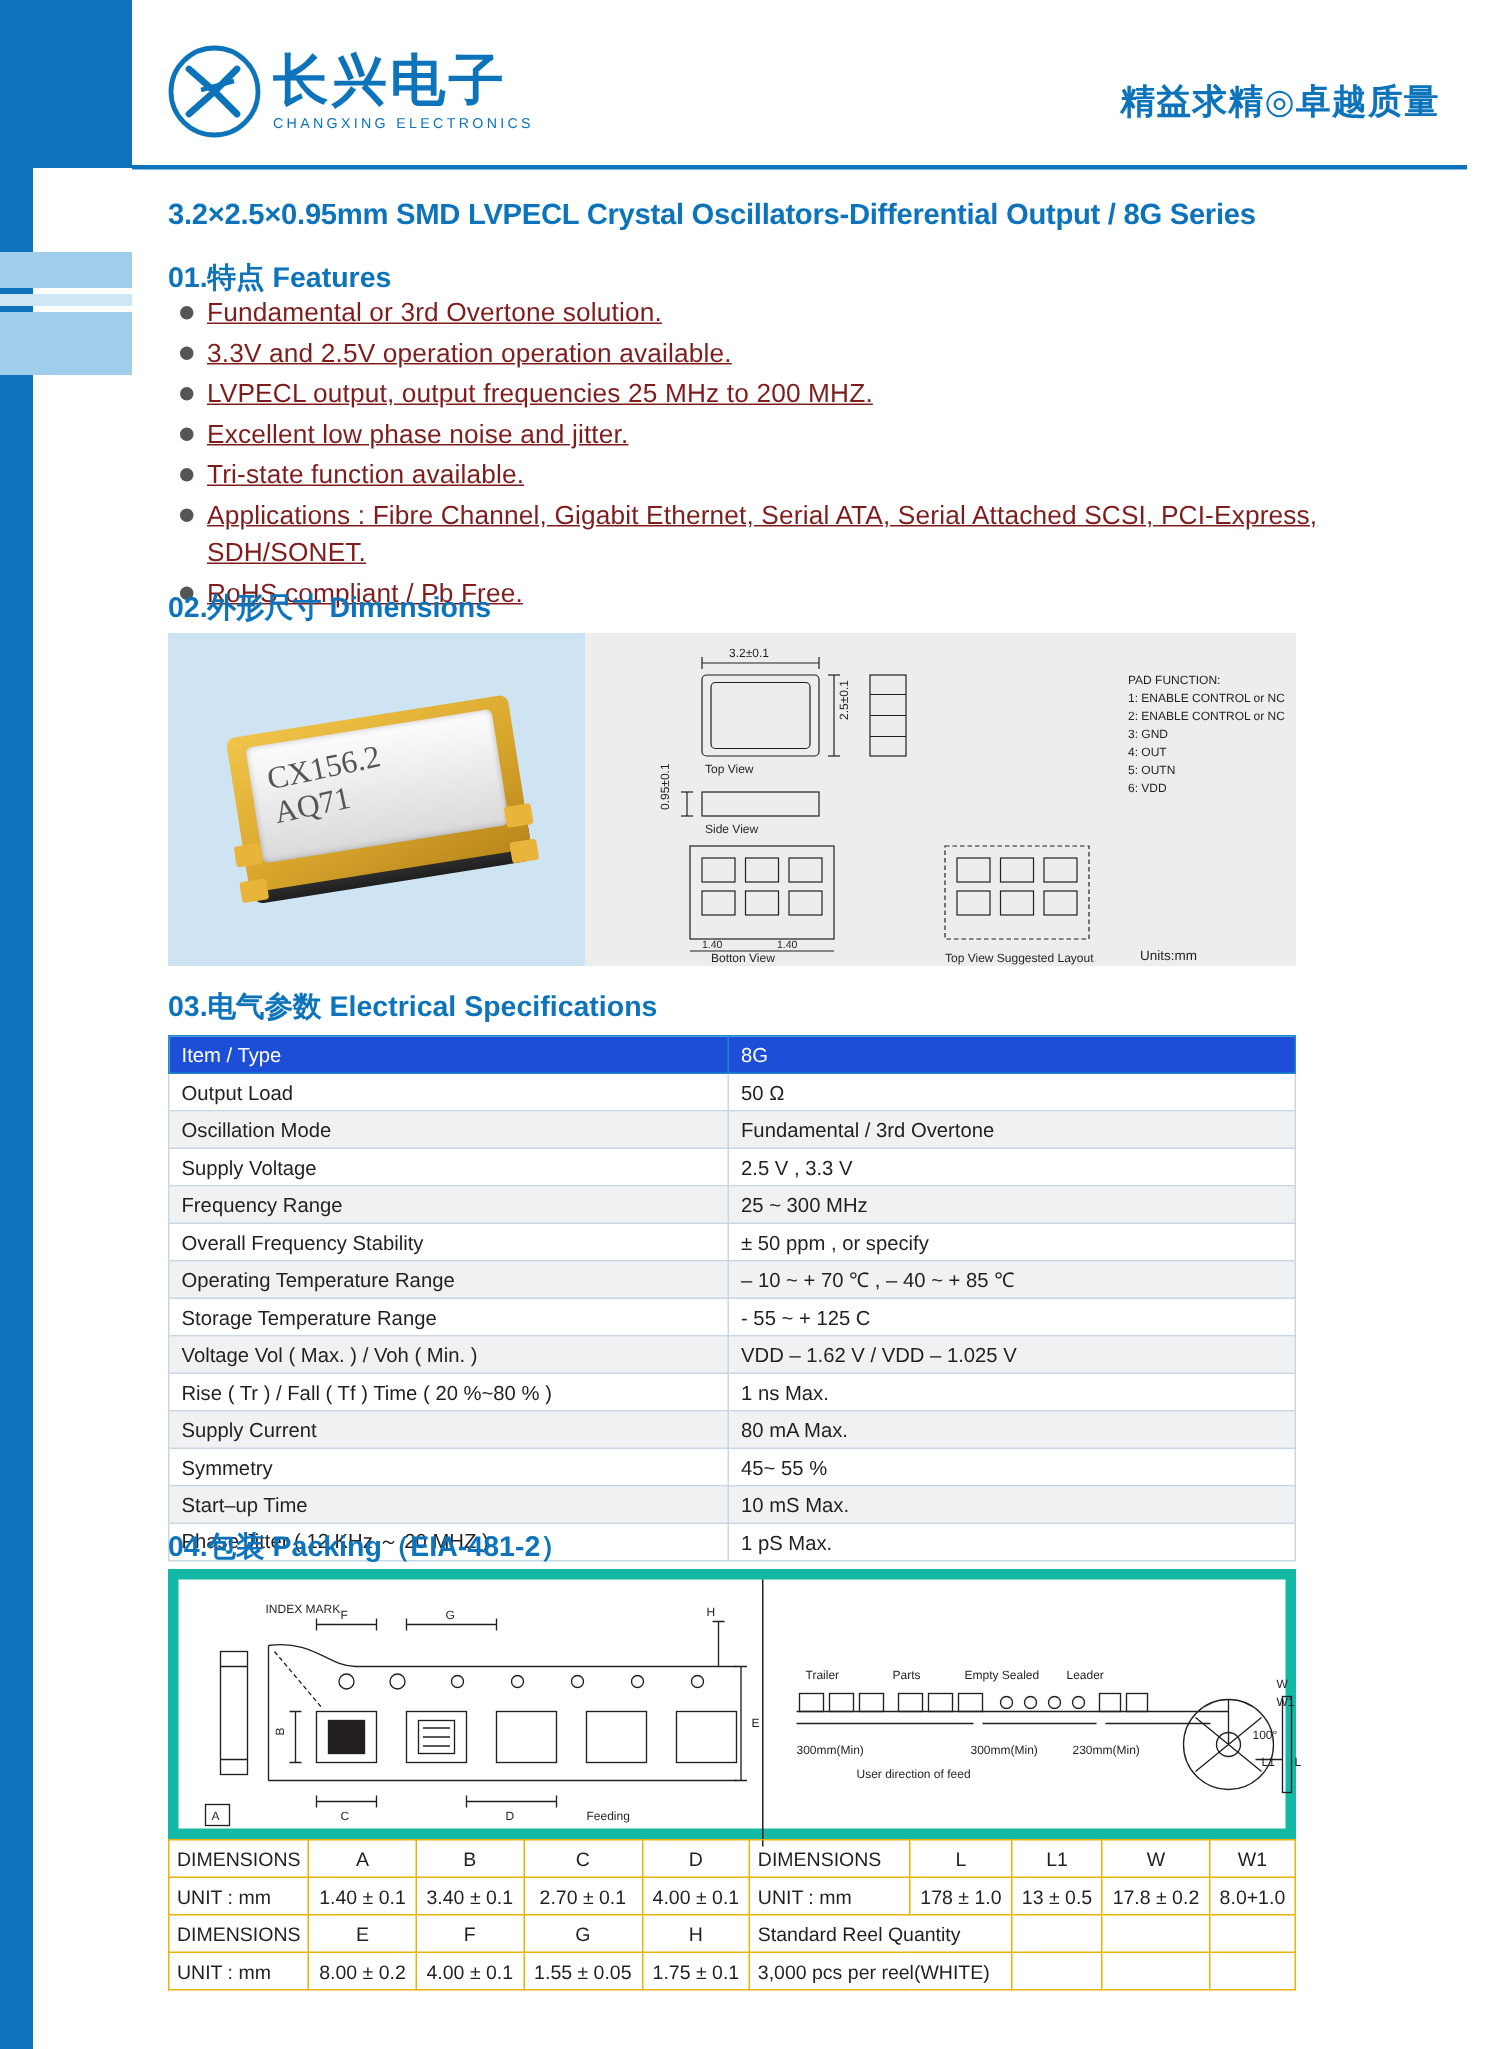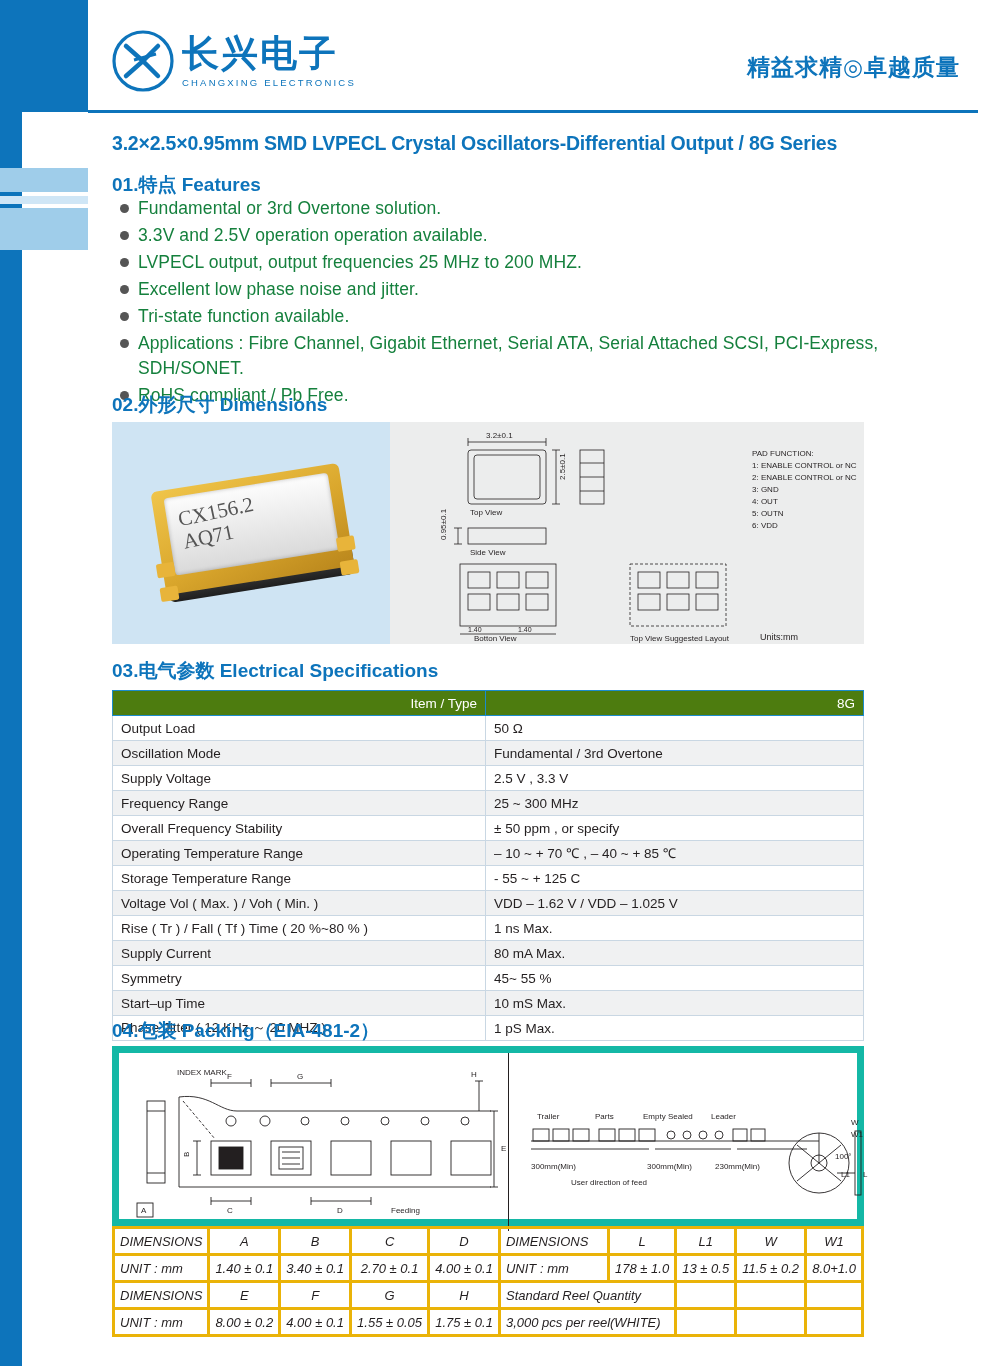--- a/index.html
+++ b/index.html
@@ -32,49 +32,49 @@
   
   .doc-title{position:absolute;left:112px;top:132px;width:880px;font-size:19.5px;font-weight:bold;
     color:#0d74bb;font-family:"Liberation Sans", sans-serif;letter-spacing:-0.2px;}
 
   .sec-head{position:absolute;left:112px;font-size:19px;font-weight:bold;color:#0d74bb;}
 
   
   .features{position:absolute;left:120px;top:196px;width:860px;}
   .feat{display:flex;align-items:flex-start;margin-bottom:2px;}
   .bullet{width:9px;height:9px;border-radius:50%;background:#555;margin-top:8px;margin-right:9px;flex:0 0 auto;}
-  .feat-txt{font-size:17.5px;line-height:25px;color:#15803d;letter-spacing:0.1px;}
+  .feat-txt{font-size:17.5px;line-height:25px;color:#7f1d1d;letter-spacing:0.1px;text-decoration:underline;}
 
   
   .dim-box{position:absolute;left:112px;top:422px;width:752px;height:222px;background:#eceded;border:0;}
   .dim-photo{position:absolute;left:0;top:0;width:278px;height:222px;background:#cfe4f3;}
   .chip{position:absolute;left:46px;top:55px;width:190px;height:112px;transform:rotate(-9deg);}
   .chip-body{position:absolute;left:0;top:0;width:190px;height:104px;background:linear-gradient(160deg,#f0c54a,#d9a62c 55%,#b9861c);border-radius:6px;}
   .chip-top{position:absolute;left:12px;top:8px;width:166px;height:78px;background:linear-gradient(180deg,#fdfdfd,#d9d9d9);border-radius:4px;box-shadow:inset 0 0 4px rgba(0,0,0,.25);}
   .chip-label{position:absolute;left:24px;top:18px;font-size:21px;font-family:"Liberation Serif",serif;color:#555;line-height:23px;transform:rotate(-3deg);}
   .chip-base{position:absolute;left:2px;top:86px;width:188px;height:26px;background:linear-gradient(180deg,#4a4a4a,#1f1f1f);border-radius:0 0 6px 6px;}
   .pad{position:absolute;width:18px;height:14px;background:#e8b43a;border-radius:2px;}
 
   .dim-draw{position:absolute;left:296px;top:0;width:474px;height:194px;}
   .dim-draw svg{display:block;}
 
   
   .spec-table{position:absolute;left:112px;top:690px;width:752px;border-collapse:collapse;font-size:13.5px;}
   .spec-table td{border:1px solid #c9d7e3;padding:3px 8px;height:18px;color:#231f20;}
   .spec-table tr.head td{background:#1b8ccc;color:#fff;font-weight:normal;border-color:#1b8ccc;}
   .spec-table tr:nth-child(odd) td{background:#f0f1f2;}
   .spec-table tr:nth-child(even) td{background:#ffffff;}
-  .spec-table tr.head td{background:#4d7c0f;text-align:right;}
+  .spec-table tr.head td{background:#1d4ed8;}
   .spec-table td.c1{width:356px;}
 
   
   .pack-fig{position:absolute;left:112px;top:1046px;width:752px;height:180px;border:7px solid #14b8a6;box-sizing:border-box;}
   .pack-fig .divider{position:absolute;left:389px;top:0;width:1px;height:178px;background:#231f20;}
   .pack-table{position:absolute;left:112px;top:1226px;width:752px;border-collapse:collapse;font-size:13px;}
-  .pack-table td{border:3px solid #eab308;padding:2px 5px;height:20px;text-align:center;white-space:nowrap;font-style:italic;}
+  .pack-table td{border:1px solid #eab308;padding:2px 5px;height:20px;text-align:center;white-space:nowrap;}
   .pack-table td.lbl{text-align:left;width:82px;}
   .pack-table td.lbl2{text-align:left;width:96px;}
   .pack-table td.wide{text-align:left;}
   .tiny{font-size:8px;fill:#231f20;font-family:"Liberation Sans",sans-serif;}
 </style>
 </head>
 <body>
 
 <div class="page">
 
@@ -401,21 +401,21 @@
       </tr>
       <tr>
         <td class="lbl">UNIT : mm</td>
         <td>1.40 ± 0.1</td>
         <td>3.40 ± 0.1</td>
         <td>2.70 ± 0.1</td>
         <td>4.00 ± 0.1</td>
         <td class="lbl2">UNIT : mm</td>
         <td>178 ± 1.0</td>
         <td>13 ± 0.5</td>
-        <td>11.5 ± 0.2</td>
+        <td>17.8 ± 0.2</td>
         <td>8.0+1.0</td>
       </tr>
       <tr>
         <td class="lbl">DIMENSIONS</td>
         <td>E</td>
         <td>F</td>
         <td>G</td>
         <td>H</td>
         <td class="wide" colspan="2">Standard Reel Quantity</td>
         <td></td>

